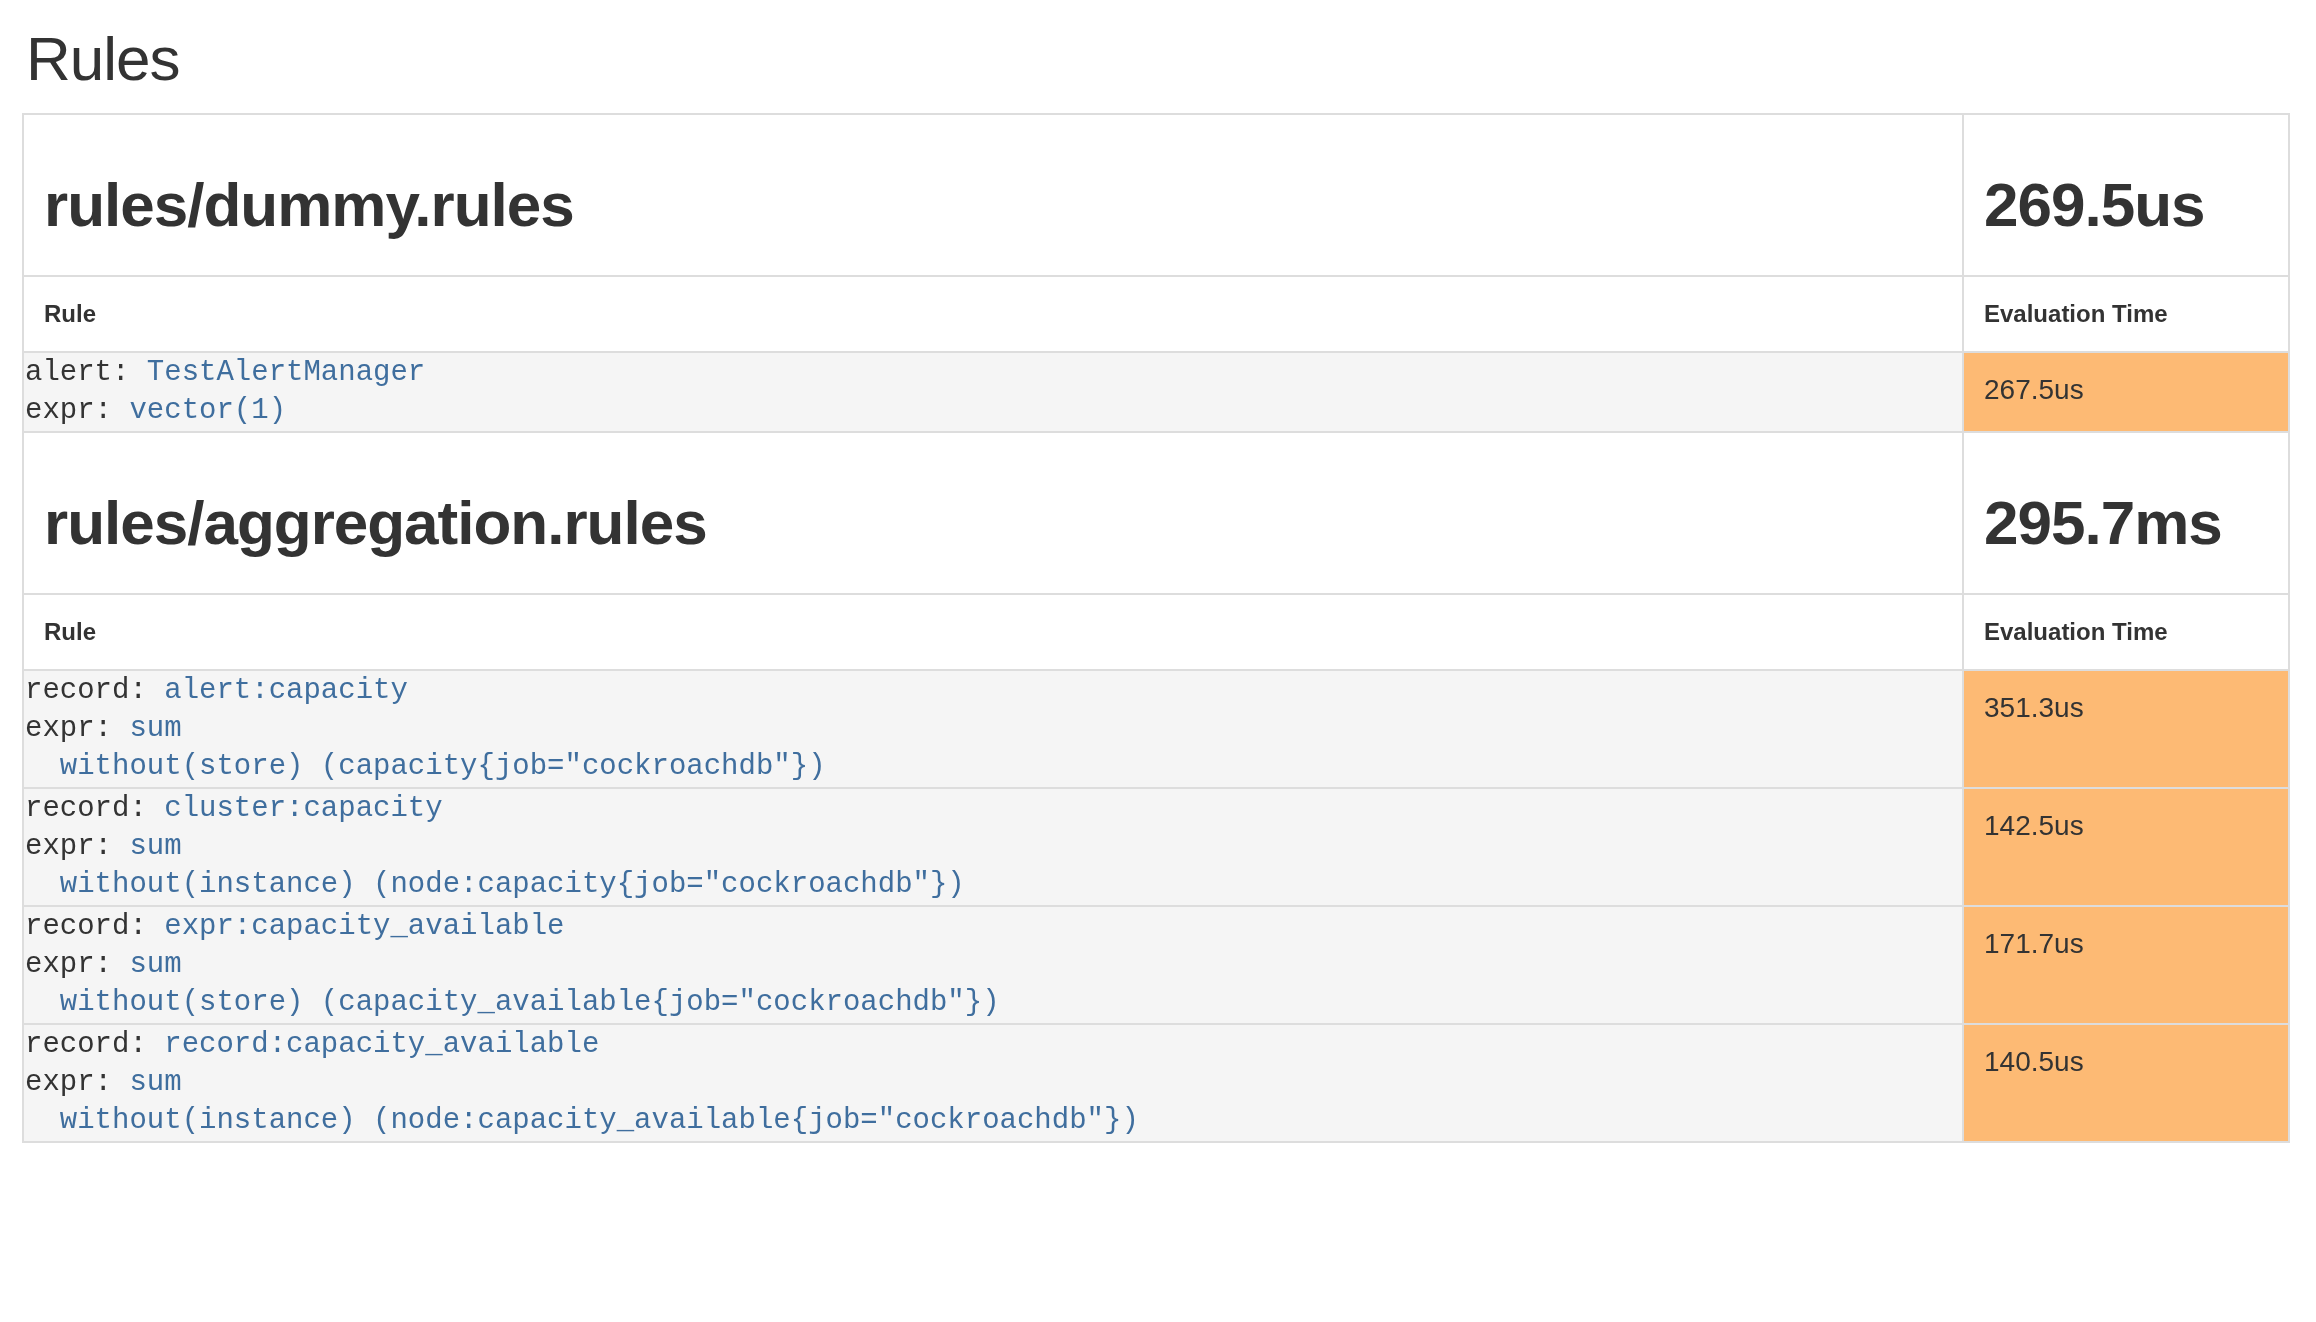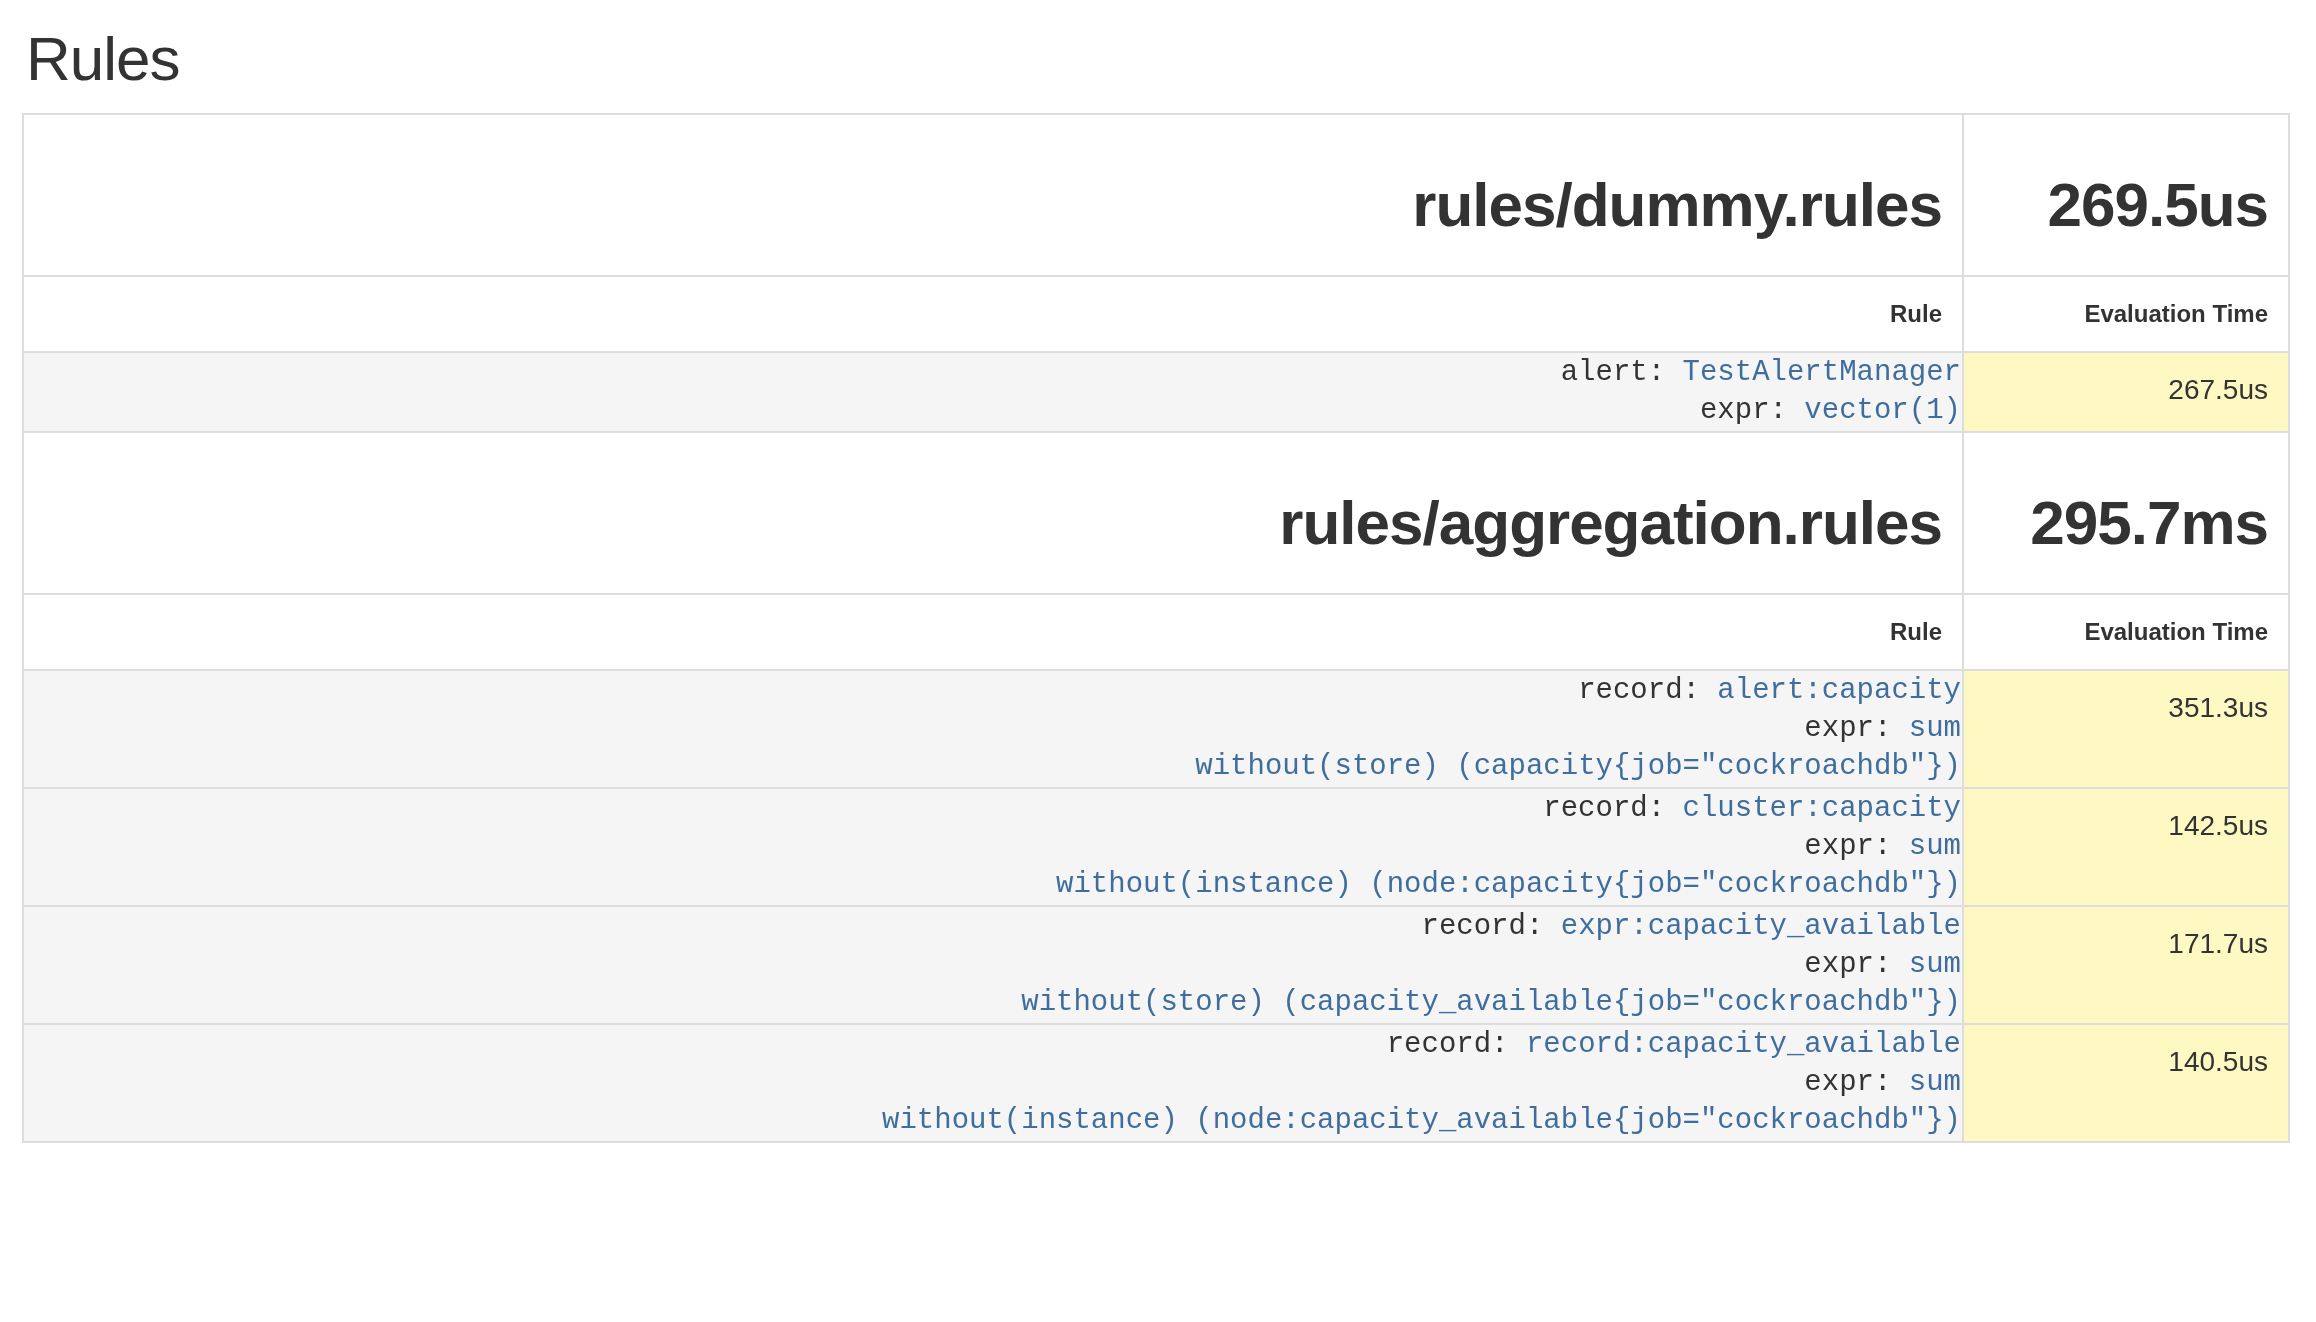--- a/index.html
+++ b/index.html
@@ -31,21 +31,21 @@
   }
   table.rules-table {
     border-collapse: collapse;
     width: 100%;
     table-layout: fixed;
   }
   col.col-eval { width: 326px; }
   td, th {
     border: 2px solid var(--border-color);
     vertical-align: top;
-    text-align: right;
+    text-align: left;
   }
   .group-name-cell, .group-eval-cell {
     padding: 16px 20px;
     background: #ffffff;
   }
   h2.group-heading {
     font-size: 62px;
     line-height: 68px;
     font-weight: 700;
     color: var(--heading-color);
@@ -78,21 +78,21 @@
     color: var(--link-color);
     text-decoration: none;
     cursor: pointer;
   }
   span.code-label { color: var(--heading-color); }
   td.eval-cell {
     padding: 18px 20px;
     font-size: 28px;
     line-height: 38px;
     color: var(--heading-color);
-    background: #fef9c3;
+    background: #fdba74;
   }
 </style>
 </head>
 <body>
 
 <div class="container">
   <h1 class="page-title">Rules</h1>
   <table class="rules-table">
     <colgroup>
       <col class="col-rule">

